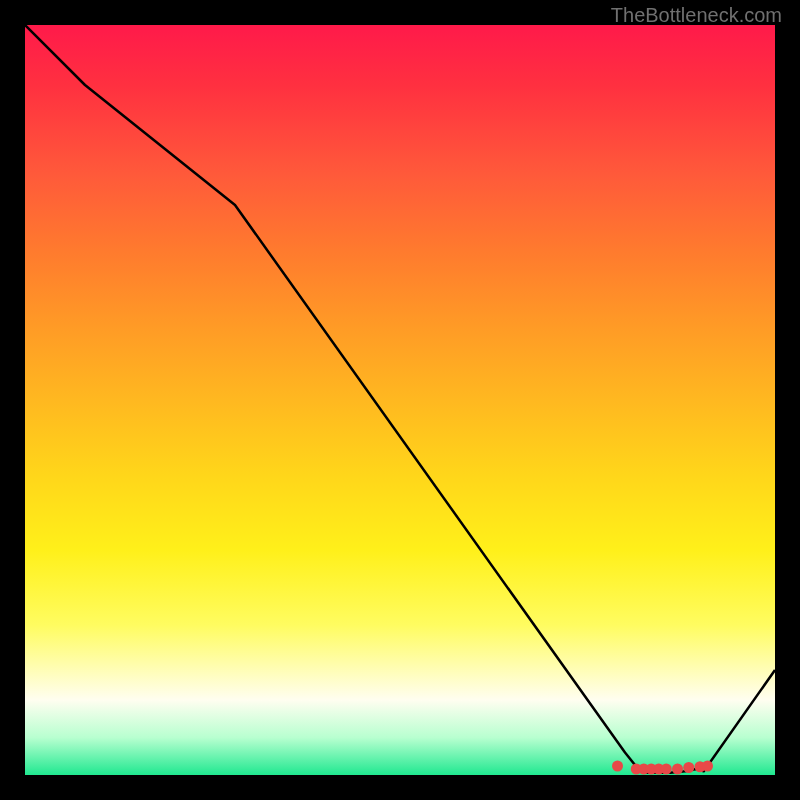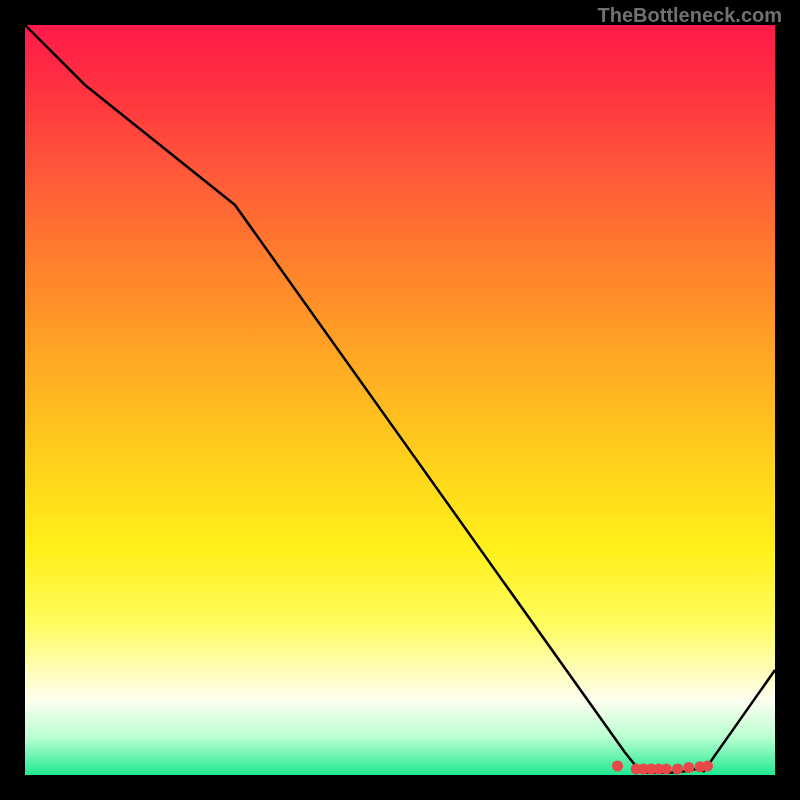--- a/index.html
+++ b/index.html
@@ -9,21 +9,21 @@
     background: #000;
     position: relative;
     font-family: Arial, sans-serif;
   }
   .watermark {
     position: absolute;
     top: 4px;
     right: 18px;
     color: #707070;
     font-size: 20px;
-    font-weight: 700;
+    font-weight: 400;
     z-index: 10;
   }
   .plot-area {
     position: absolute;
     left: 25px;
     top: 25px;
     width: 750px;
     height: 750px;
     overflow: hidden;
   }

